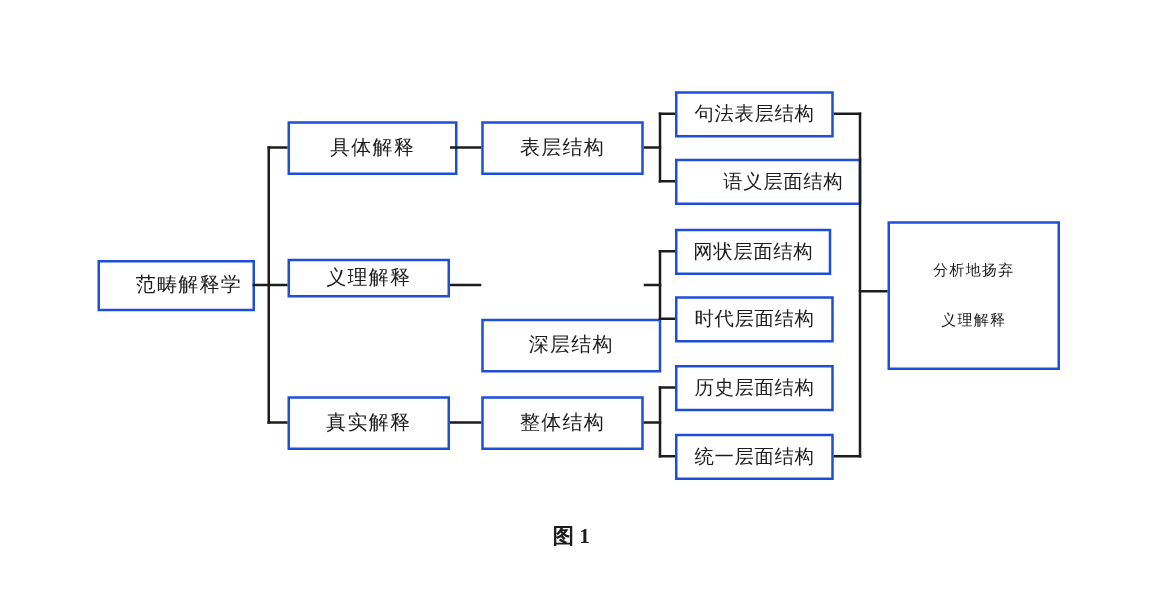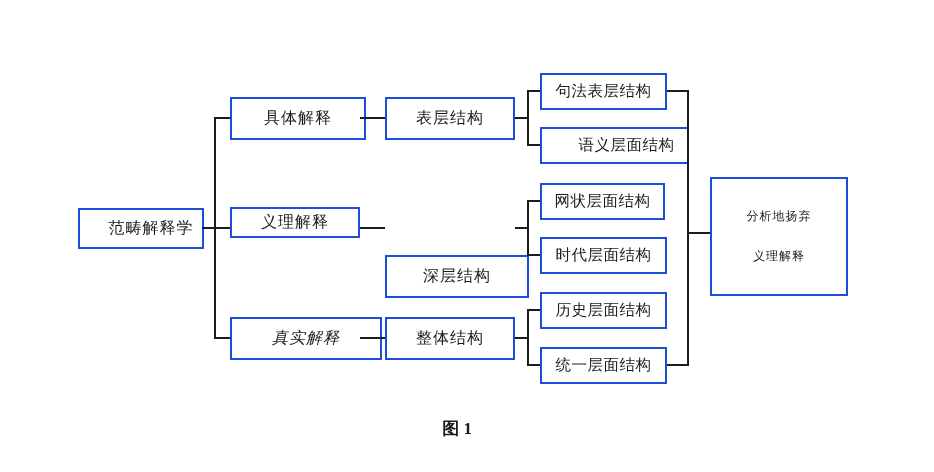--- a/index.html
+++ b/index.html
@@ -60,21 +60,21 @@
 </style>
 </head>
 <body>
 
 <div class="canvas">
 
   <div class="box" style="left:78px; top:208px; width:126px; height:41px;padding-left:20px;">范畴解释学</div>
 
   <div class="box" style="left:230px; top:97px; width:136px; height:43px;">具体解释</div>
   <div class="box" style="left:230px; top:207px; width:130px; height:31px;">义理解释</div>
-  <div class="box" style="left:230px; top:317px; width:152px; height:43px;font-style:italic;">真实解释</div>
+  <div class="box" style="left:230px; top:317px; width:130px; height:43px;">真实解释</div>
 
   <div class="box" style="left:385px; top:97px; width:130px; height:43px;">表层结构</div>
   <div class="box" style="left:385px; top:207px; width:144px; height:43px;margin-top:48px;">深层结构</div>
   <div class="box" style="left:385px; top:317px; width:130px; height:43px;">整体结构</div>
 
   <div class="box leaf" style="left:540px; top:73px; width:127px; height:37px;">句法表层结构</div>
   <div class="box leaf" style="left:540px; top:127px; width:149px; height:37px;padding-left:24px;">语义层面结构</div>
   <div class="box leaf" style="left:540px; top:183px; width:125px; height:37px;">网状层面结构</div>
   <div class="box leaf" style="left:540px; top:237px; width:127px; height:37px;">时代层面结构</div>
   <div class="box leaf" style="left:540px; top:292px; width:127px; height:37px;">历史层面结构</div>

